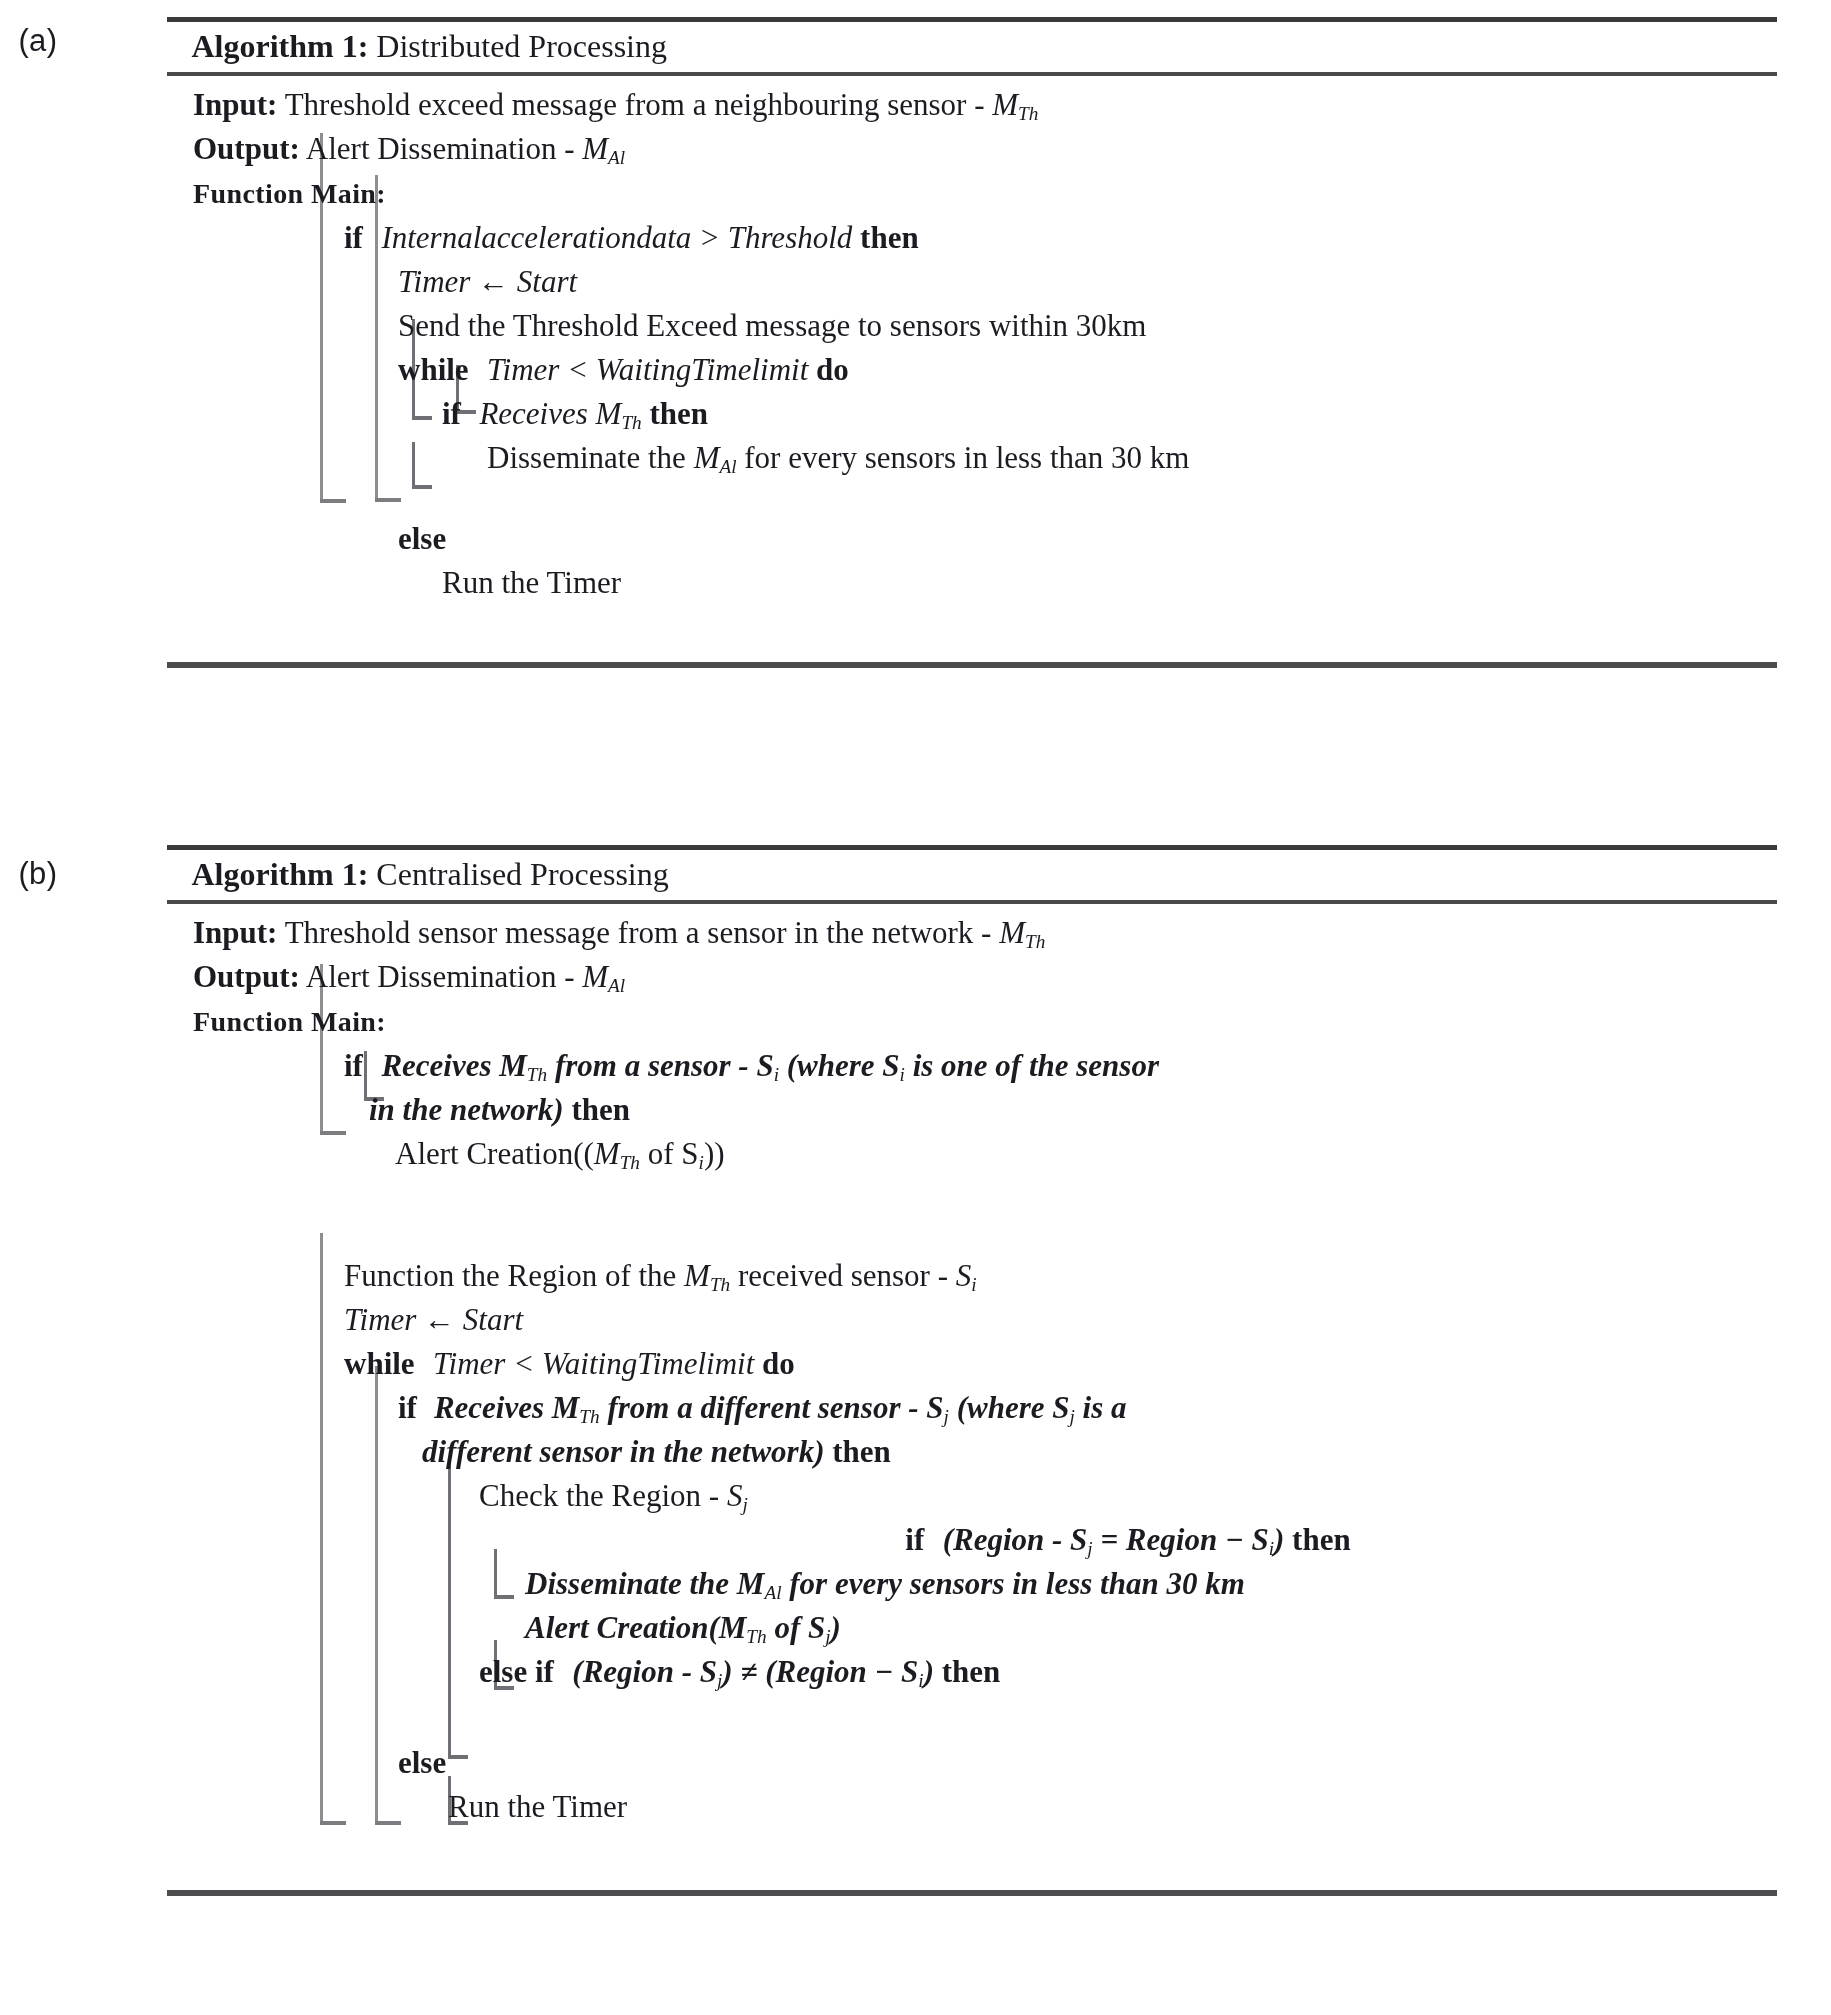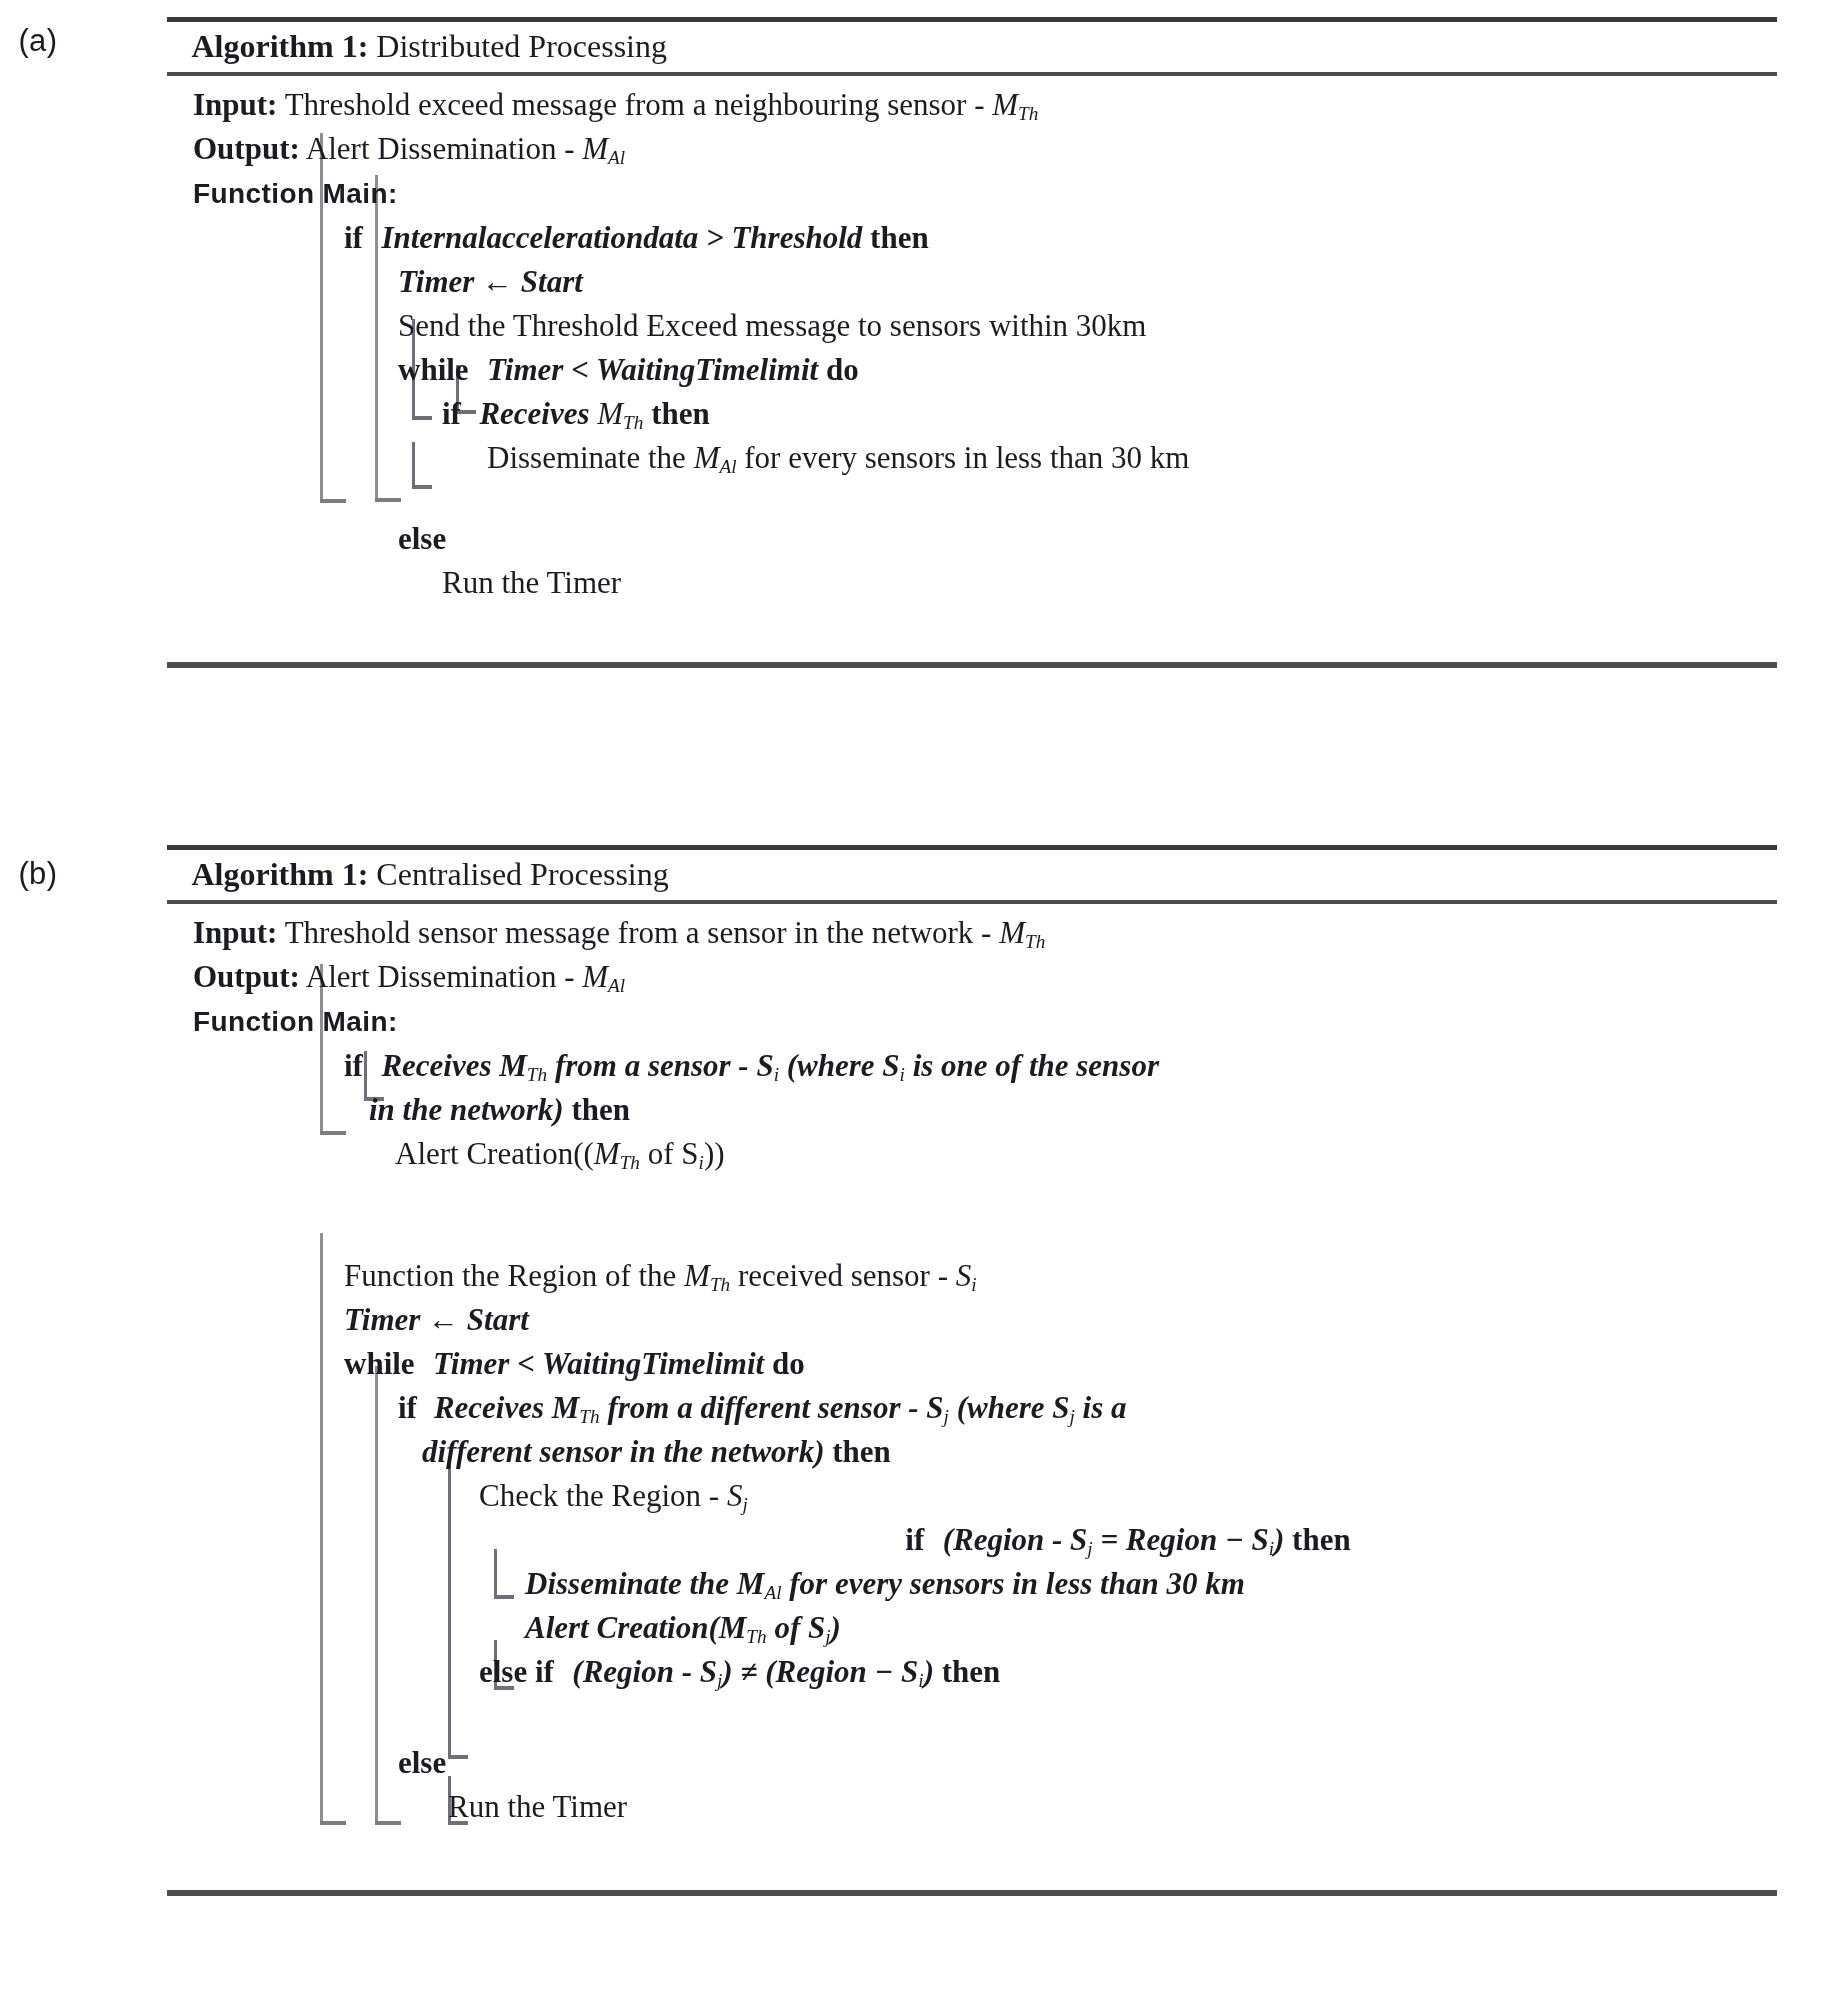--- a/index.html
+++ b/index.html
@@ -73,24 +73,24 @@
   
   .ln {
     position: relative;
     font-size: 31px;
     line-height: 44px;
     white-space: nowrap;
     padding-left: 0;
   }
 
   .kw { font-weight: bold; }
-  .it { font-style: italic; font-weight: bold; }
+  .it { font-style: italic; }
   .bi { font-weight: bold; font-style: italic; }
   .mono {
-    font-family: Liberation Sans, sans-serif;
+    font-family: Liberation Serif, serif;
     font-weight: bold;
     font-size: 28px;
     letter-spacing: 0.4px;
   }
   .mathit { font-style: italic; font-family: "Liberation Serif", serif; }
 
   sub {
     font-size: 0.62em;
     font-style: italic;
     vertical-align: -0.28em;

